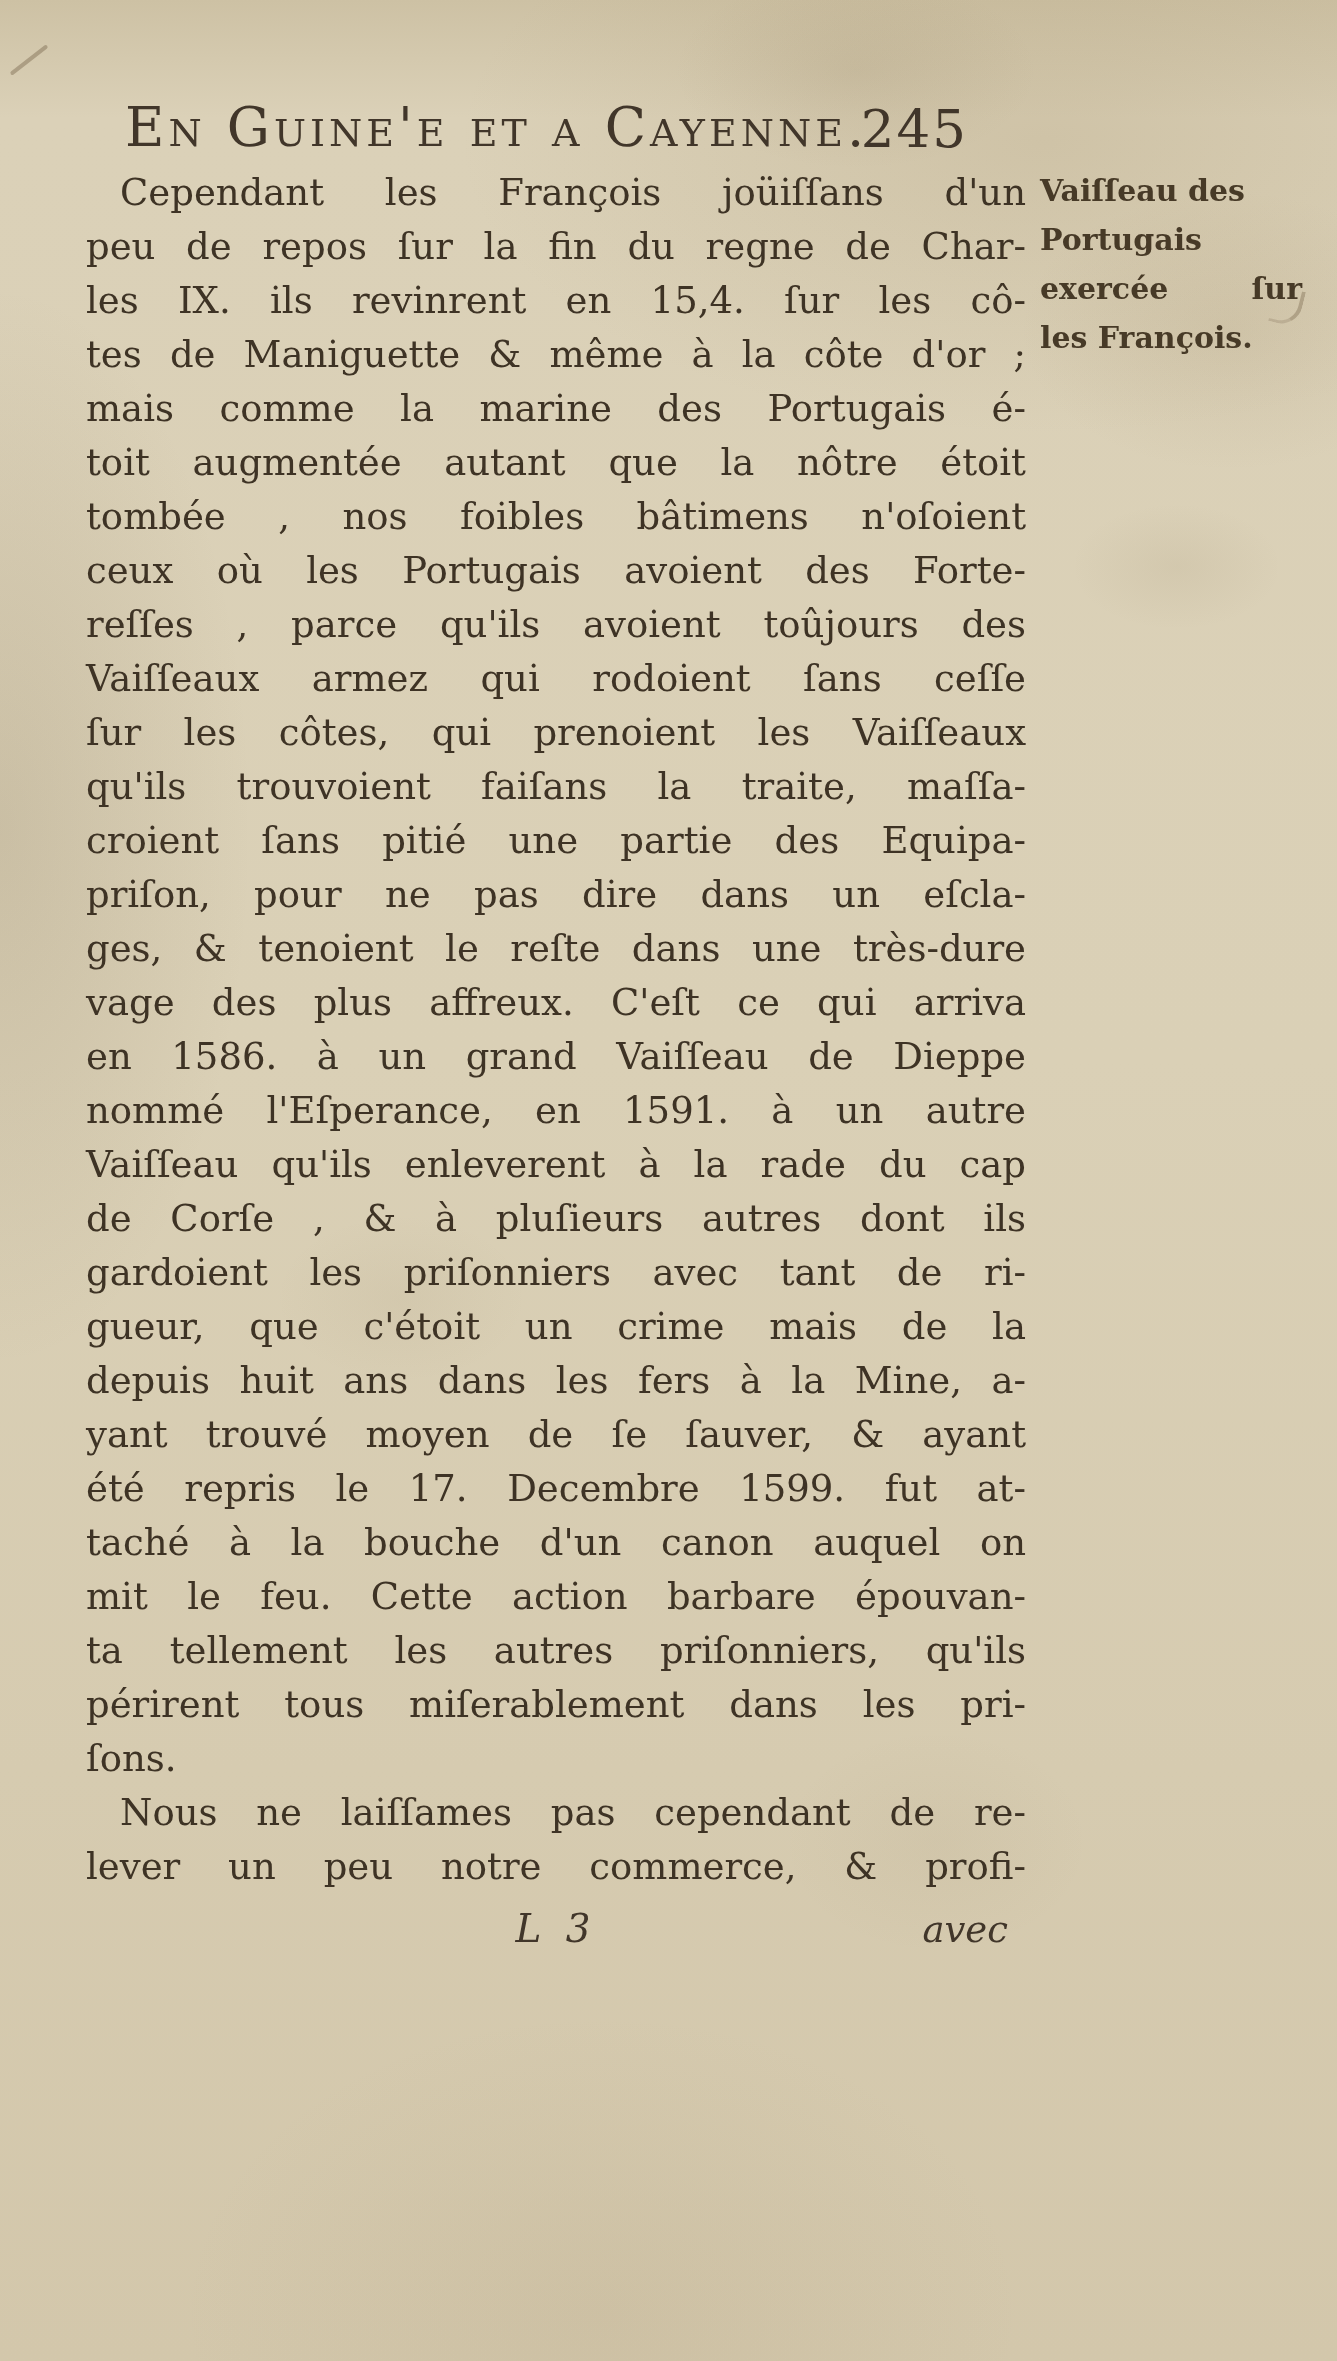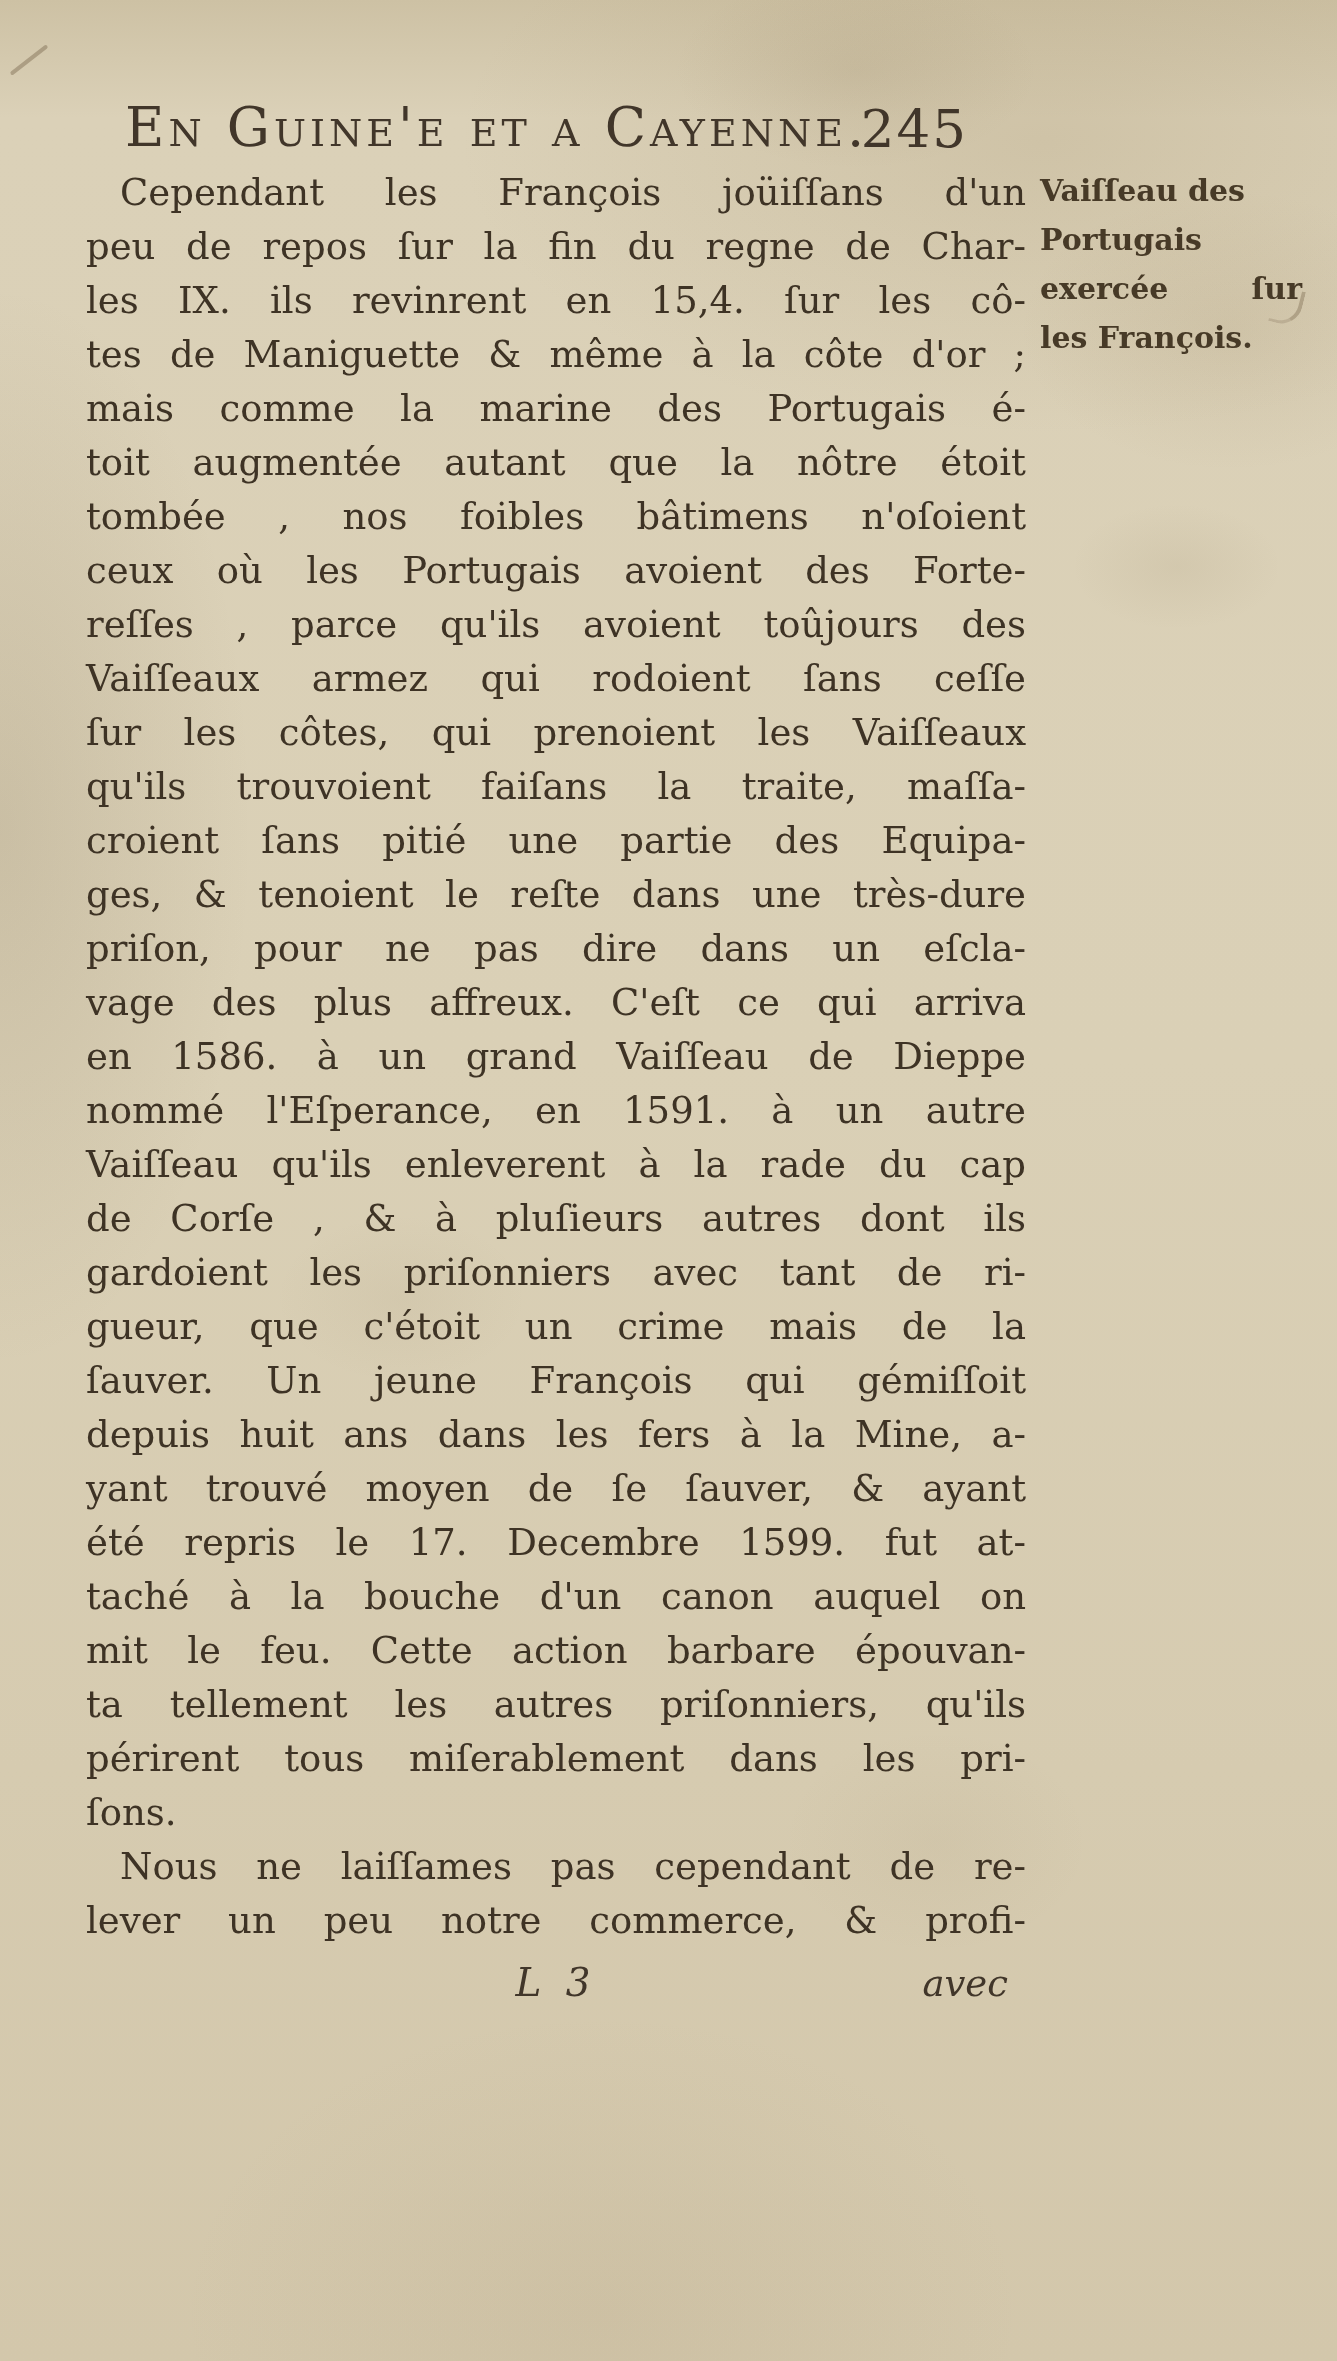--- a/index.html
+++ b/index.html
@@ -108,30 +108,29 @@
       <div class="line">tes de Maniguette &amp; même à la côte d'or ;</div>
       <div class="line">mais comme la marine des Portugais é-</div>
       <div class="line">toit augmentée autant que la nôtre étoit</div>
       <div class="line">tombée , nos foibles bâtimens n'oſoient</div>
       <div class="line">ceux où les Portugais avoient des Forte-</div>
       <div class="line">reſſes , parce qu'ils avoient toûjours des</div>
       <div class="line">Vaiſſeaux armez qui rodoient ſans ceſſe</div>
       <div class="line">ſur les côtes, qui prenoient les Vaiſſeaux</div>
       <div class="line">qu'ils trouvoient faiſans la traite, maſſa-</div>
       <div class="line">croient ſans pitié une partie des Equipa-</div>
+      <div class="line">priſon, pour ne pas dire dans un eſcla-</div>
       <div class="line">ges, &amp; tenoient le reſte dans une très-dure</div>
-      <div class="line">priſon, pour ne pas dire dans un eſcla-</div>
       <div class="line">vage des plus affreux. C'eſt ce qui arriva</div>
       <div class="line">en 1586. à un grand Vaiſſeau de Dieppe</div>
       <div class="line">nommé l'Eſperance, en 1591. à un autre</div>
       <div class="line">Vaiſſeau qu'ils enleverent à la rade du cap</div>
       <div class="line">de Corſe , &amp; à pluſieurs autres dont ils</div>
       <div class="line">gardoient les priſonniers avec tant de ri-</div>
       <div class="line">gueur, que c'étoit un crime mais de la</div>
-      <div class="line">ſauver. Un jeune François qui gémiſſoit</div>
       <div class="line">depuis huit ans dans les fers à la Mine, a-</div>
       <div class="line">yant trouvé moyen de ſe ſauver, &amp; ayant</div>
       <div class="line">été repris le 17. Decembre 1599. fut at-</div>
       <div class="line">taché à la bouche d'un canon auquel on</div>
       <div class="line">mit le feu.  Cette action barbare épouvan-</div>
       <div class="line">ta tellement les autres priſonniers, qu'ils</div>
       <div class="line">périrent tous miſerablement dans les pri-</div>
       <div class="line short">ſons.</div>
     </div>
 

